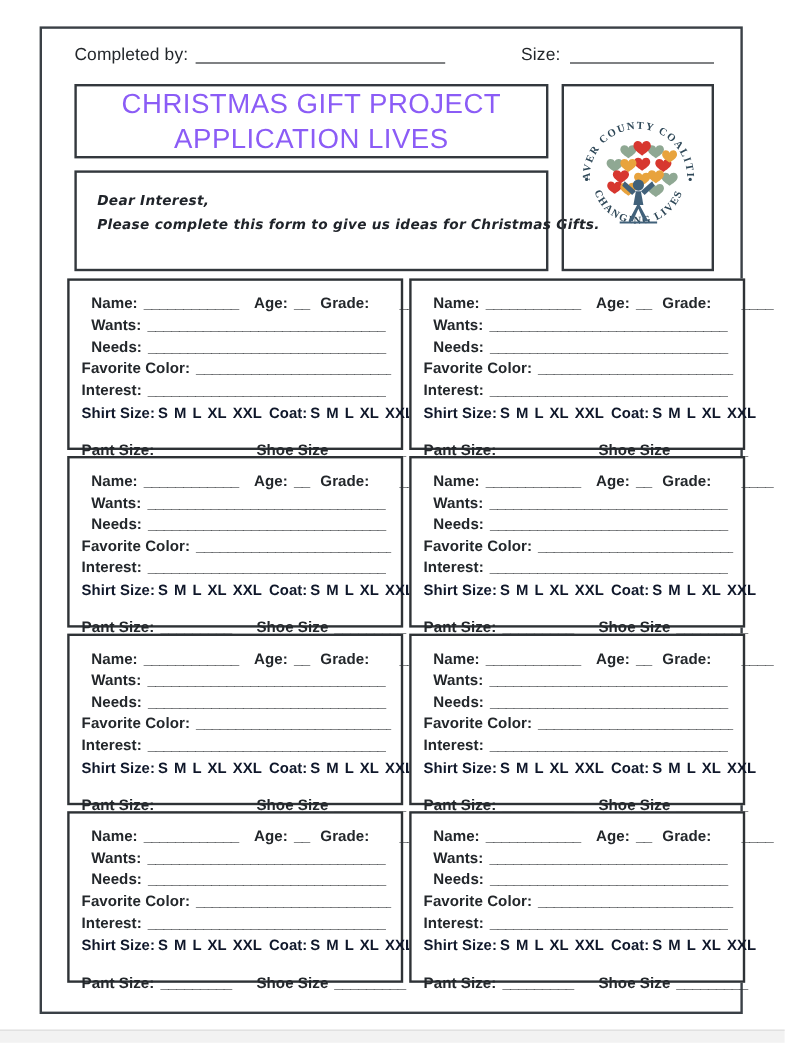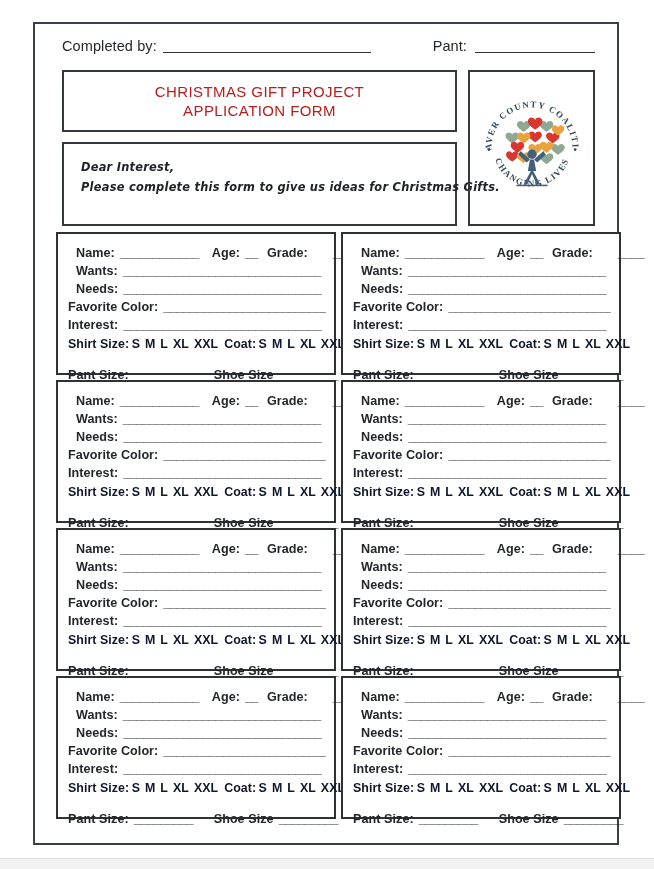--- a/index.html
+++ b/index.html
@@ -82,22 +82,22 @@
     height: 62px;
     box-sizing: border-box;
     border: 2px solid #33383d;
     display: flex;
     flex-direction: column;
     align-items: center;
     justify-content: center;
     gap: 2px;
   }
   .title-line {
-    font-size: 15px;
-    color: #b91c1c;
+    font-size: 23px;
+    color: #8b5cf6;
     letter-spacing: .4px;
     white-space: nowrap;
   }
   .note-box {
     position: absolute;
     left: 0;
     top: 72px;
     width: 395px;
     height: 84px;
     box-sizing: border-box;
@@ -186,29 +186,29 @@
 <body>
 
 <div class="scan">
 
   <div class="page">
 
     <div class="topline">
       <span class="lbl">Completed by:</span>
       <span class="rule rule-completed"></span>
       <span class="spacer"></span>
-      <span class="lbl">Pant:</span>
+      <span class="lbl">Size:</span>
       <span class="rule rule-date"></span>
     </div>
 
     <div class="header-band">
 
       <div class="title-box">
         <div class="title-line">CHRISTMAS GIFT PROJECT</div>
-        <div class="title-line">APPLICATION FORM</div>
+        <div class="title-line">APPLICATION LIVES</div>
       </div>
 
       <div class="note-box">
         <div class="note-line">Dear Interest,</div>
         <div class="note-line">Please complete this form to give us ideas for Christmas Gifts.</div>
       </div>
 
       <div class="logo-box">
         <svg class="logo-svg" width="104" height="104" viewBox="0 0 200 200">
           <defs>

